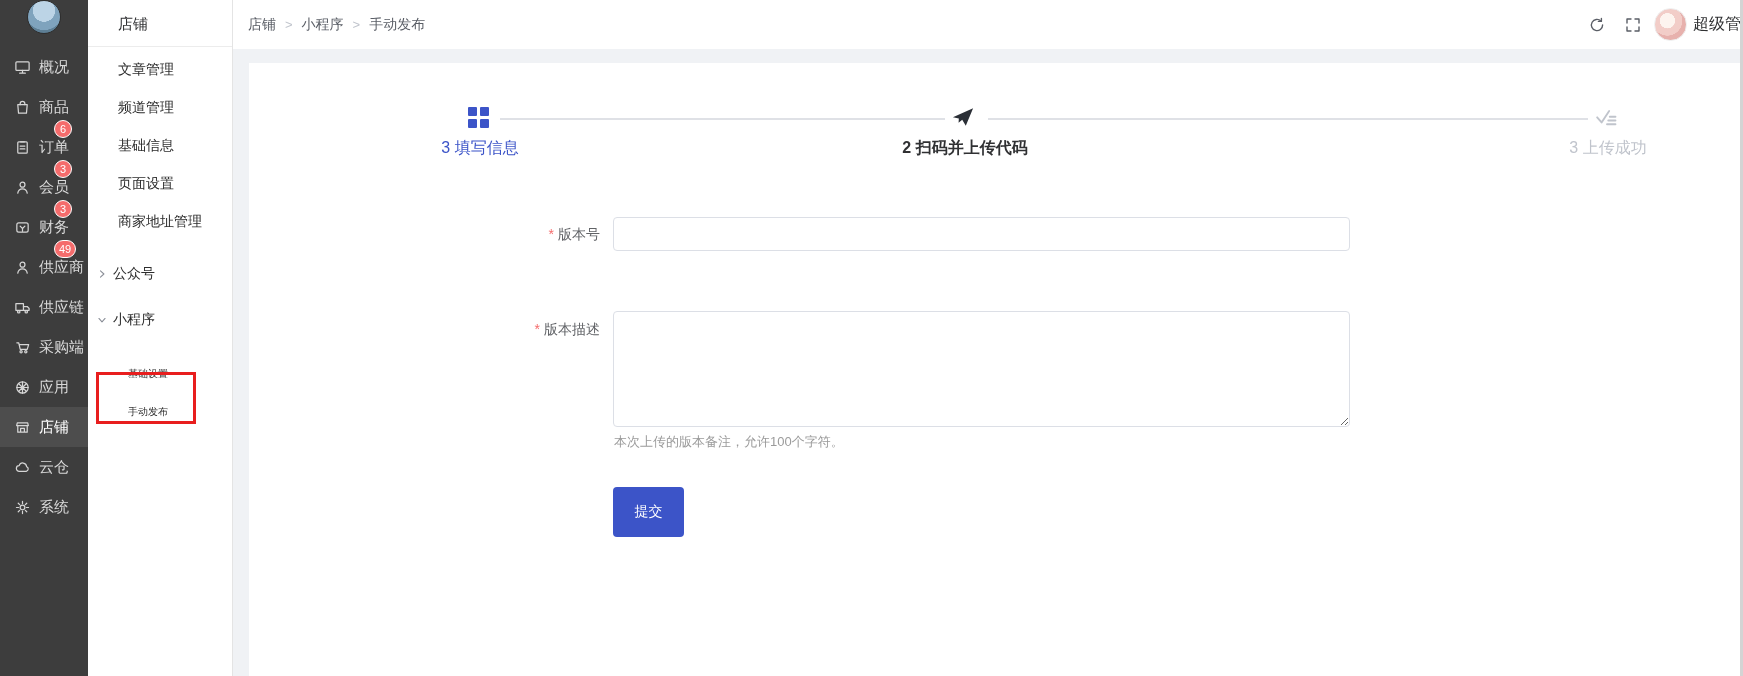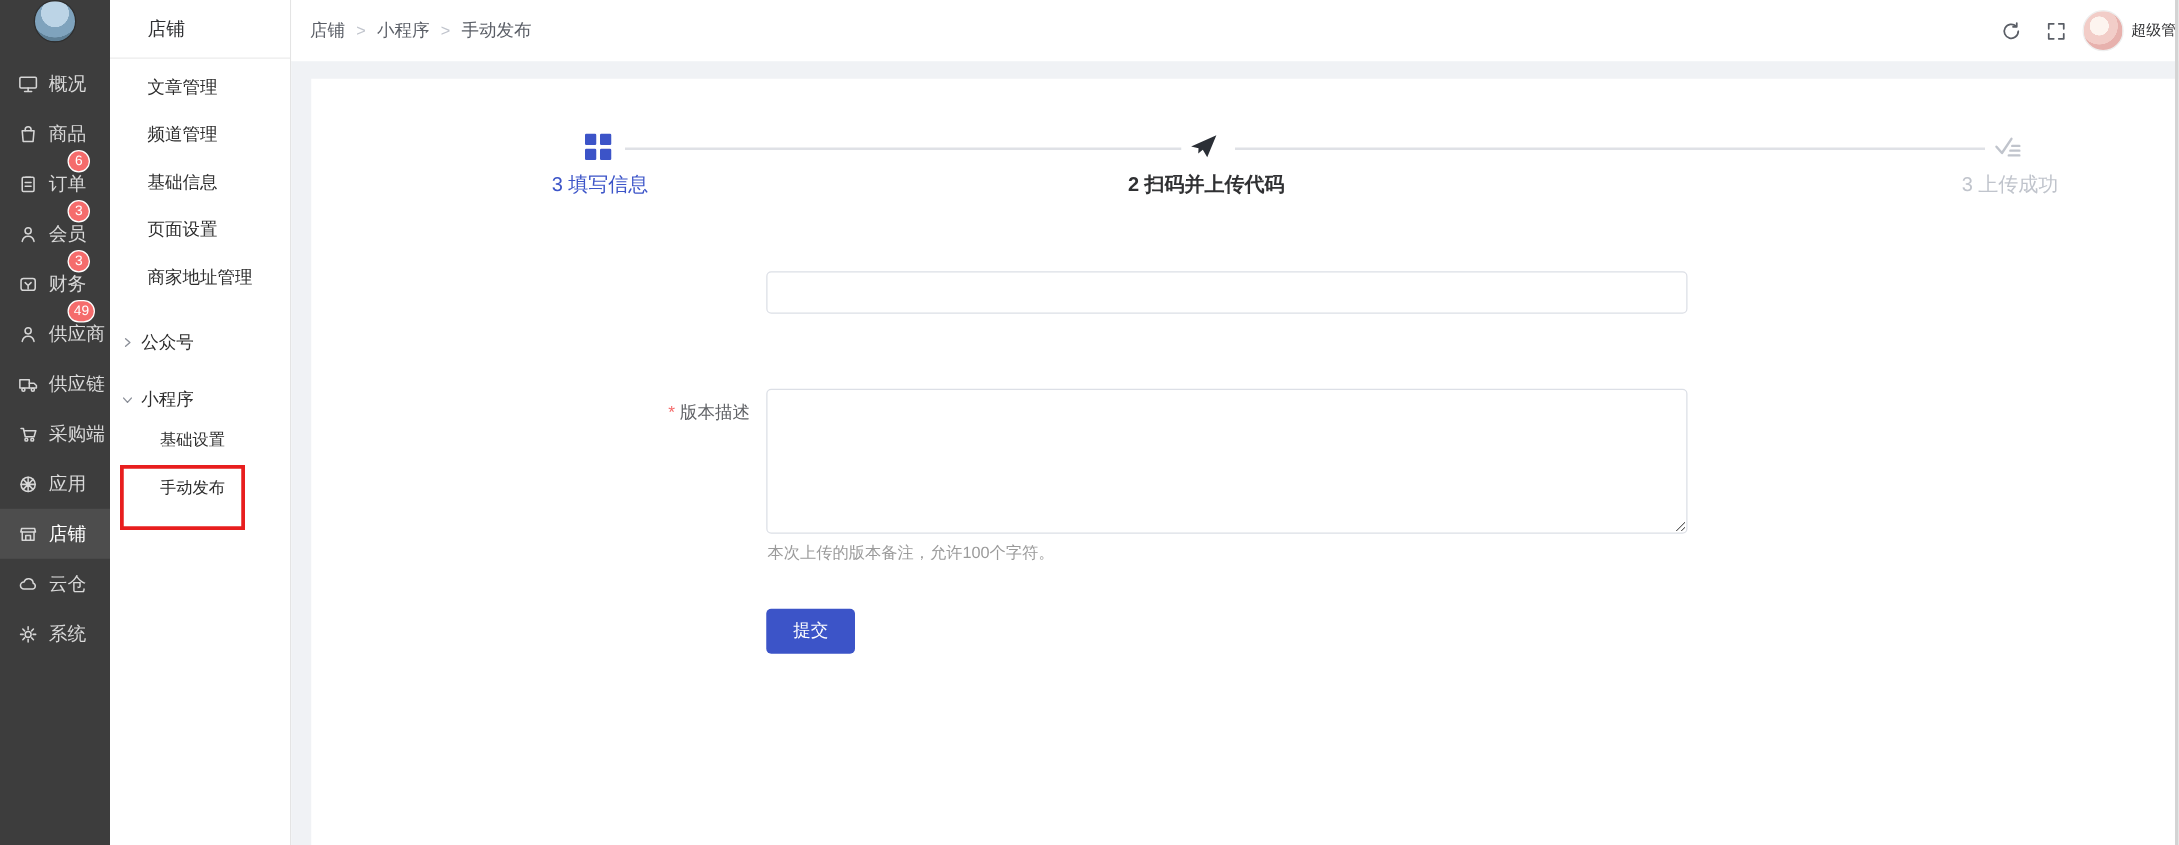--- a/index.html
+++ b/index.html
@@ -30,39 +30,39 @@
     border-right:1px solid #e4e4e4;}
   .submenu-title{height:47px;line-height:47px;padding-left:30px;font-size:15px;color:#303133;
     border-bottom:1px solid #ececec;}
   .submenu-list{padding-top:14px;}
   .sub-item{height:38px;display:flex;align-items:flex-start;padding-left:30px;font-size:14px;
     color:#2d2d2d;cursor:pointer;}
   .sub-group{height:46px;display:flex;align-items:center;padding-left:9px;font-size:14px;
     color:#2d2d2d;cursor:pointer;}
   .sub-group svg{width:10px;height:10px;margin-right:6px;stroke:#8b8f98;fill:none;
     stroke-width:1.4;stroke-linecap:round;stroke-linejoin:round;flex:none;}
-  .sub-child{height:38px;display:flex;align-items:flex-start;padding-left:40px;font-size:13px;
+  .sub-child{height:38px;display:flex;align-items:flex-end;padding-left:40px;font-size:10px;
     color:#2d2d2d;cursor:pointer;}
   .annotation-box{position:absolute;left:96px;top:372px;width:100px;height:52px;
     border:3px solid var(--annotation-red);z-index:5;pointer-events:none;}
 
   
   .topbar{position:absolute;left:233px;top:0;width:1510px;height:49px;background:#fff;overflow:hidden;}
   .breadcrumb{position:absolute;left:15px;top:0;height:49px;display:flex;align-items:center;
     font-size:14px;color:#5a5e66;}
   .crumb{cursor:pointer;}
   .crumb-sep{margin:0 9px;color:#c0c4cc;font-size:13px;}
   .top-actions{position:absolute;right:2px;top:0;height:49px;display:flex;align-items:center;}
   .top-icon{width:18px;height:18px;cursor:pointer;stroke:#5a5e66;fill:none;stroke-width:1.4;
     stroke-linecap:round;stroke-linejoin:round;}
   .gap18{width:18px;} .gap12{width:12px;}
   .user-avatar{width:33px;height:33px;border-radius:50%;flex:none;cursor:pointer;
     background:radial-gradient(circle at 40% 38%, #fdf4ef 0 28%, #f2cdc8 29% 55%, #e7b1ad 56% 78%, #d79a96 79%);
     border:1px solid #eee;}
-  .user-name{font-size:12px;color:#303133;margin-left:6px;white-space:nowrap;cursor:pointer;text-align:right;}
+  .user-name{font-size:16px;color:#303133;margin-left:6px;white-space:nowrap;cursor:pointer;text-align:right;}
 
   
   .content{position:absolute;left:233px;top:49px;width:1510px;height:627px;background:#f0f2f5;}
   .card{position:absolute;left:16px;top:14px;right:0;bottom:0;background:#fff;}
 
   
   .step-line{position:absolute;top:55px;height:2px;background:#dfe1e6;}
   .step-icon{position:absolute;top:44px;}
   .grid-icon{display:grid;grid-template-columns:9px 9px;grid-template-rows:9px 9px;gap:3px;}
   .grid-icon span{background:var(--primary);border-radius:1px;}
@@ -74,21 +74,21 @@
   
   .form-label{position:absolute;width:151px;text-align:right;font-size:14px;color:#606266;}
   .req{color:var(--badge-red);margin-right:4px;}
   .txt-input{position:absolute;left:364px;top:154px;width:737px;height:34px;border:1px solid #dcdfe6;
     border-radius:4px;padding:0 12px;font-size:14px;color:#303133;outline:none;background:#fff;}
   .txt-area{position:absolute;left:364px;top:248px;width:737px;height:116px;border:1px solid #dcdfe6;
     border-radius:4px;padding:6px 12px;font-size:14px;color:#303133;outline:none;resize:vertical;
     font-family:"Liberation Sans","DejaVu Sans",sans-serif;background:#fff;}
   .hint{position:absolute;left:365px;font-size:13px;color:#9b9b9b;}
   .hint .red{color:var(--hint-red);}
-  .submit-btn{position:absolute;left:364px;top:424px;width:71px;height:36px;background:var(--primary);
+  .submit-btn{position:absolute;left:364px;top:424px;width:71px;height:50px;background:var(--primary);
     color:#fff;border:none;border-radius:4px;font-size:14px;cursor:pointer;}
 
   .scroll-strip{position:absolute;right:0;top:0;width:3px;height:676px;background:#d4d4d4;z-index:9;}
 </style>
 </head>
 <body>
 
 <div id="app">
 
   <div class="sidebar">
@@ -285,20 +285,23 @@
           <g fill="none" stroke="#c0c4cc" stroke-width="1.5" stroke-linecap="round" stroke-linejoin="round">
             <path d="M2.5 8.5l3.5 4 6-9"></path>
             <path d="M12.5 8h4.5M11.3 11h5.7M10.3 14h6.7"></path>
           </g>
         </svg>
 
       <div class="step-label done" style="left:111px;">3 填写信息</div>
       <div class="step-label current" style="left:596px;">2 扫码并上传代码</div>
       <div class="step-label wait" style="left:1239px;">3 上传成功</div>
 
+      <div class="form-label" style="left:200px;top:154px;line-height:34px;">
+        <span class="req">*</span><span>版本号</span>
+      </div>
       <input class="txt-input" type="text" value="" style="">
 
       <div class="form-label" style="left:200px;top:254px;line-height:24px;">
         <span class="req">*</span><span>版本描述</span>
       </div>
       <textarea class="txt-area" style=""></textarea>
       <div class="hint" style="top:370px;">本次上传的版本备注，允许100个字符。</div>
 
       <button class="submit-btn">提交</button>
     </div>

